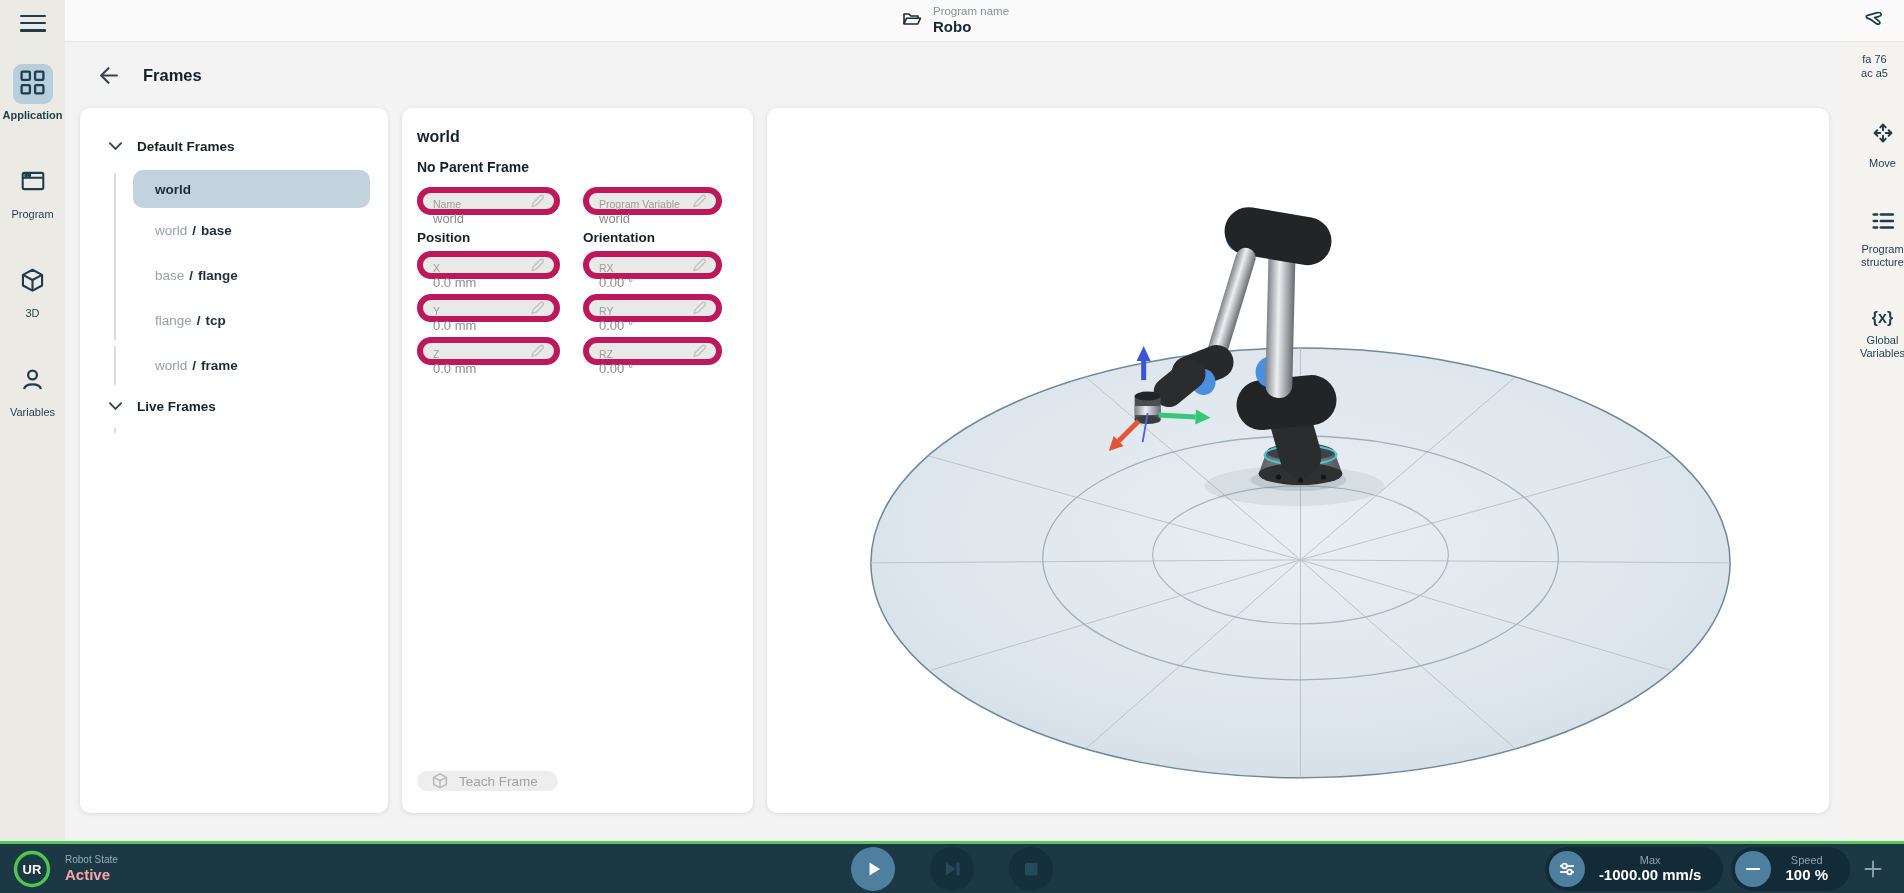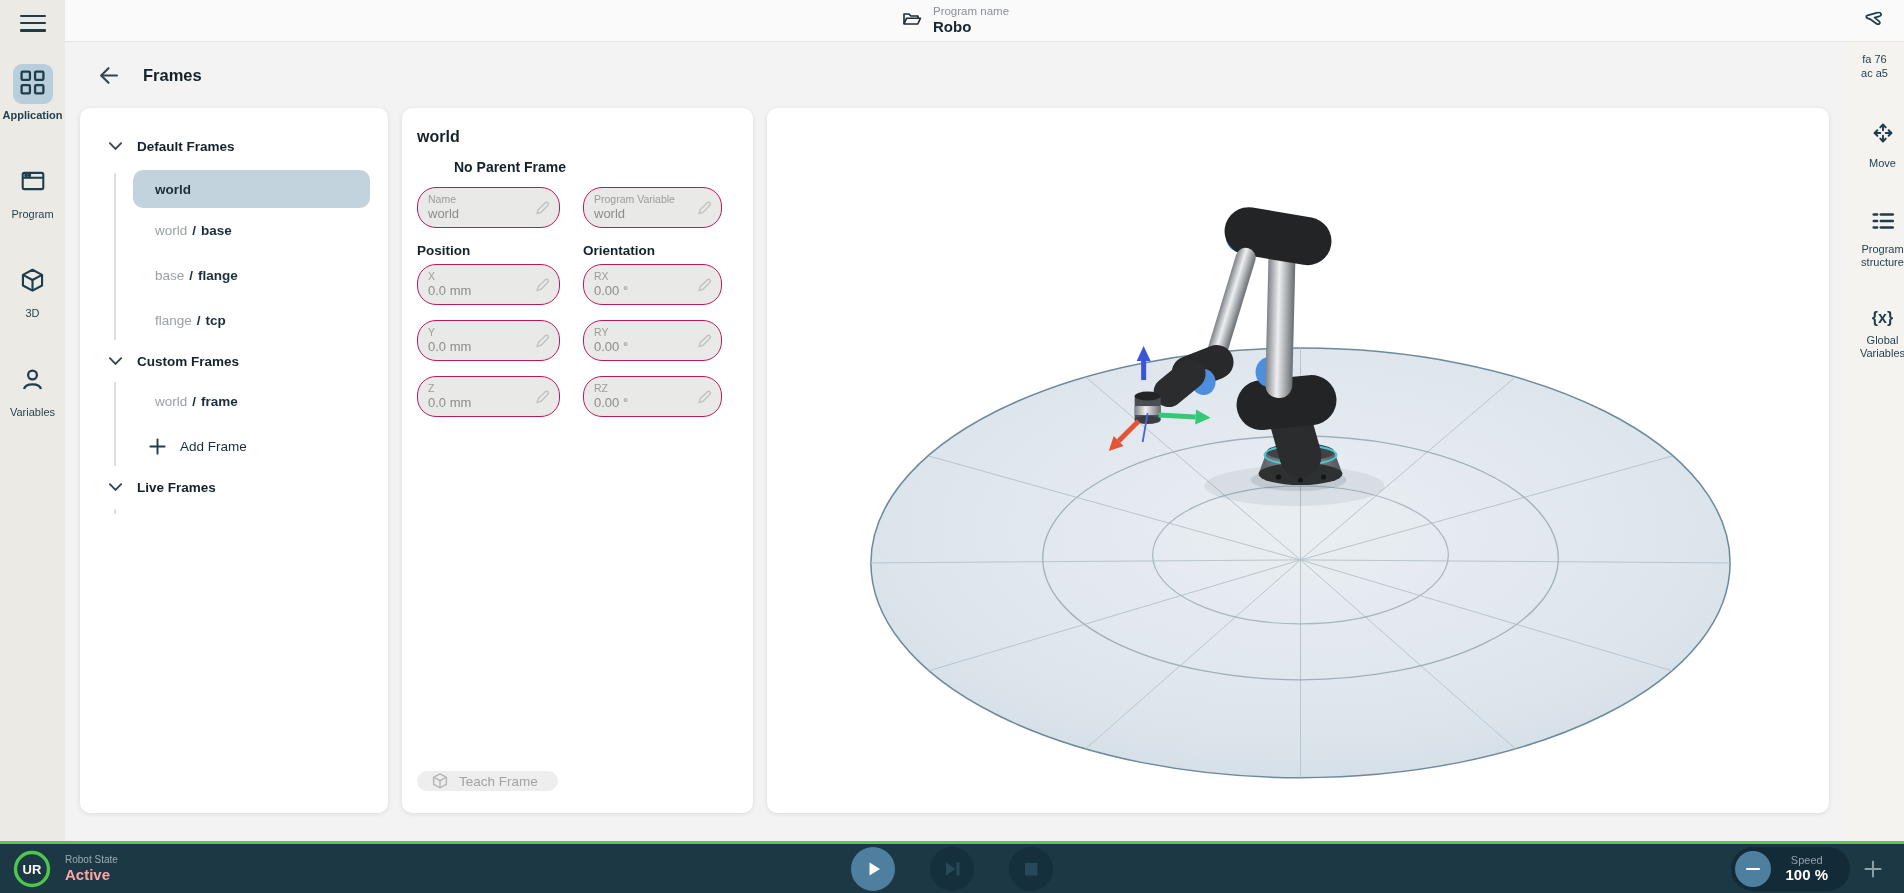--- a/index.html
+++ b/index.html
@@ -57,25 +57,25 @@
   .t-sep { margin:0 5px; color:#1c2e3a; font-weight:bold; }
   .t-name { color:#1c2e3a; font-weight:bold; }
   .tree-item.selected { background:#c3d3de; border-radius:10px; margin:6px 0 0 53px; width:237px;
     padding-left:22px; height:38px; }
   .tree-item.add { gap:13px; padding-left:68px; }
   .tree-item.add .t-name { font-weight:normal; color:#1c2e3a; }
 
   
   .details-panel { width:351px; flex:none; position:relative; padding:20px 15px 0 15px; }
   .details-title { font-size:16px; font-weight:bold; color:#14212b; }
-  .details-sub { margin-top:13px; font-size:14px; font-weight:bold; color:#14212b;margin-left:37px; }
+  .details-sub { margin-top:13px; font-size:14px; font-weight:bold; color:#14212b; }
   .fgrid { display:grid; grid-template-columns:143px 139px; column-gap:23px; row-gap:15px; margin-top:12px; }
   .headrow { display:grid; grid-template-columns:143px 139px; column-gap:23px; margin-top:15px; margin-bottom:6px; }
   .headrow div { font-size:13.5px; font-weight:bold; color:#14212b; }
-  .field { position:relative; height:41px; background:#e9e9e8; border:1px solid #be185d;
+  .field { position:relative; height:28px; background:#e9e9e8; border:6px solid #be185d;
     border-radius:19px; padding:5px 28px 5px 10px; cursor:pointer; }
   .f-label { font-size:10.5px; color:#9c9c9c; line-height:13px; }
   .f-value { font-size:13px; color:#8c8c8c; line-height:16px; }
   .field .pencil { position:absolute; right:7px; top:50%; transform:translateY(-50%); }
   .teach-btn { position:absolute; left:15px; bottom:22px; height:20px; border-radius:18px;
     background:#eeeeee; display:flex; align-items:center; gap:10px; padding:0 20px 0 14px;
     font-size:13.5px; color:#a3a3a3; cursor:default; }
 
   
   .panel-3d { flex:1; overflow:hidden; }
@@ -256,38 +256,25 @@
             <span class="t-parent">base</span>
               <span class="t-sep">/</span>
               <span class="t-name">flange</span>
           </div>
           <div class="tree-item">
             <span class="t-parent">flange</span>
               <span class="t-sep">/</span>
               <span class="t-name">tcp</span>
           </div>
         </div>
-        <div class="tree-section">
-          <svg width="15" height="10" viewBox="0 0 16 10" fill="none" stroke="#33454f" stroke-width="2" stroke-linecap="round">
-              <polyline points="2,2 8,8 14,2"></polyline>
-            </svg>
-          <span>Custom Frames</span>
-        </div>
         <div class="tree-children">
           <div class="tree-item">
             <span class="t-parent">world</span>
               <span class="t-sep">/</span>
               <span class="t-name">frame</span>
-          </div>
-          <div class="tree-item add">
-            <svg width="19" height="19" viewBox="0 0 20 20" fill="none" stroke="#1e3d4c" stroke-width="2" stroke-linecap="round">
-                <line x1="10" y1="2.5" x2="10" y2="17.5"></line>
-                <line x1="2.5" y1="10" x2="17.5" y2="10"></line>
-              </svg>
-            <span class="t-name">Add Frame</span>
           </div>
         </div>
         <div class="tree-section">
           <svg width="15" height="10" viewBox="0 0 16 10" fill="none" stroke="#33454f" stroke-width="2" stroke-linecap="round">
               <polyline points="2,2 8,8 14,2"></polyline>
             </svg>
           <span>Live Frames</span>
         </div>
         <div class="tree-children live"></div>
       </div>
@@ -489,20 +476,34 @@
       <div class="t-btn dim">
         <svg width="28" height="28" viewBox="0 0 28 28">
             <rect x="8" y="8" width="12.5" height="12.5" rx="1" fill="#27495a"></rect>
           </svg>
       </div>
     </div>
 
     <div class="footer-right">
       <div class="pill">
         <div class="knob">
+          <svg width="24" height="24" viewBox="0 0 24 24" fill="none" stroke="#ffffff" stroke-width="1.8">
+            <line x1="5" y1="9" x2="19" y2="9"></line>
+              <circle cx="9.5" cy="9" r="2.3" fill="#4e7f9f"></circle>
+            <line x1="5" y1="15" x2="19" y2="15"></line>
+              <circle cx="14.5" cy="15" r="2.3" fill="#4e7f9f"></circle>
+          </svg>
+        </div>
+        <div class="ptext">
+          <div class="plabel">Max</div>
+          <div class="pvalue">-1000.00 mm/s</div>
+        </div>
+      </div>
+      <div class="pill">
+        <div class="knob">
           <svg width="24" height="24" viewBox="0 0 24 24" stroke="#ffffff" stroke-width="2.2" stroke-linecap="round">
               <line x1="6" y1="12" x2="18" y2="12"></line>
             </svg>
         </div>
         <div class="ptext">
           <div class="plabel">Speed</div>
           <div class="pvalue">100 %</div>
         </div>
       </div>
       <div class="plus-btn">

